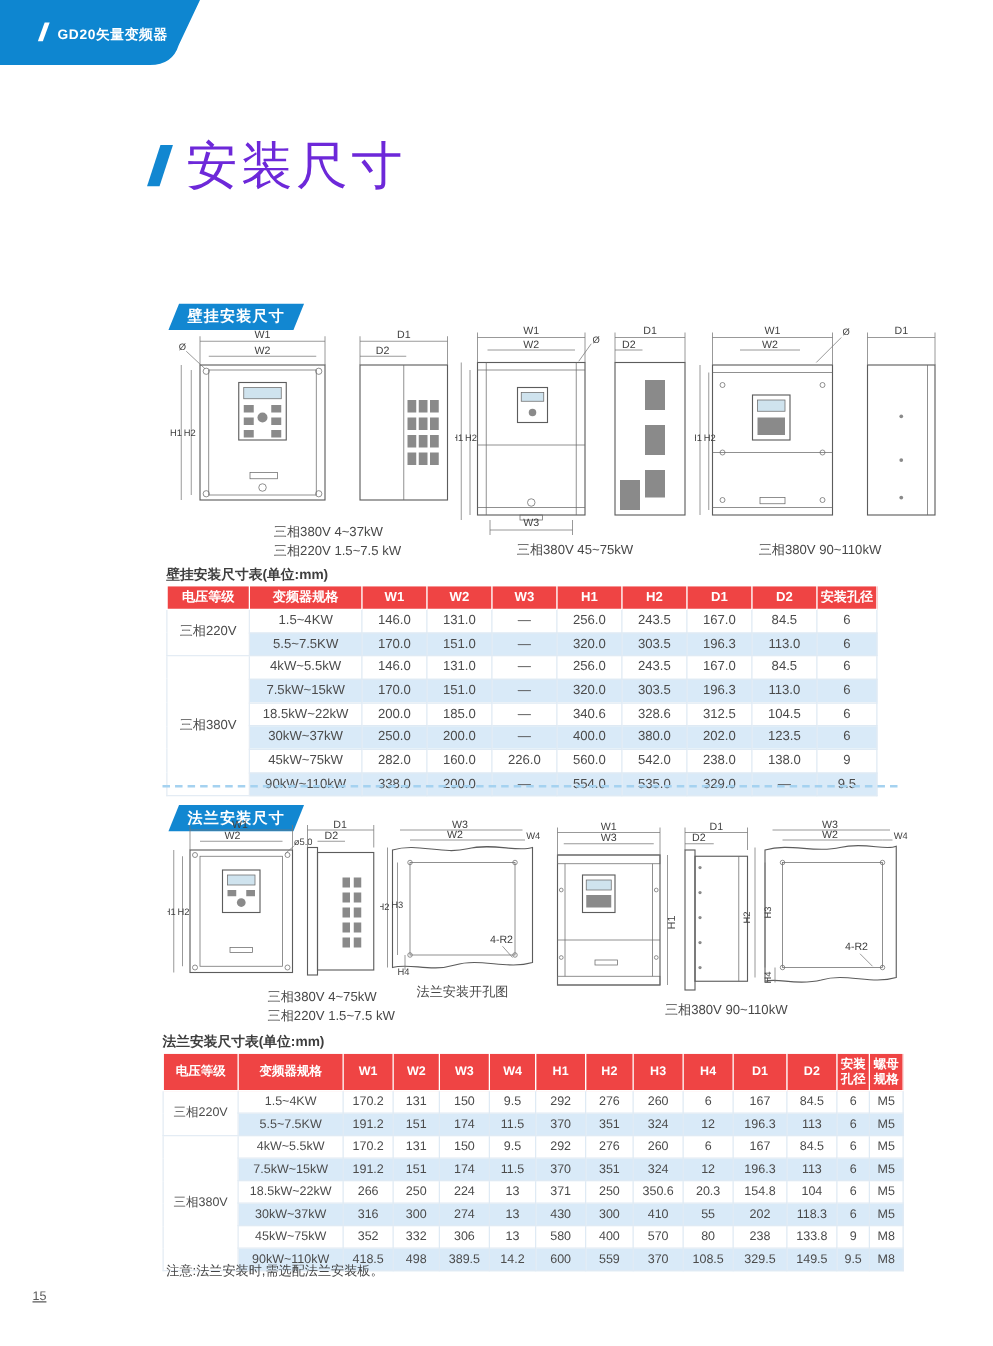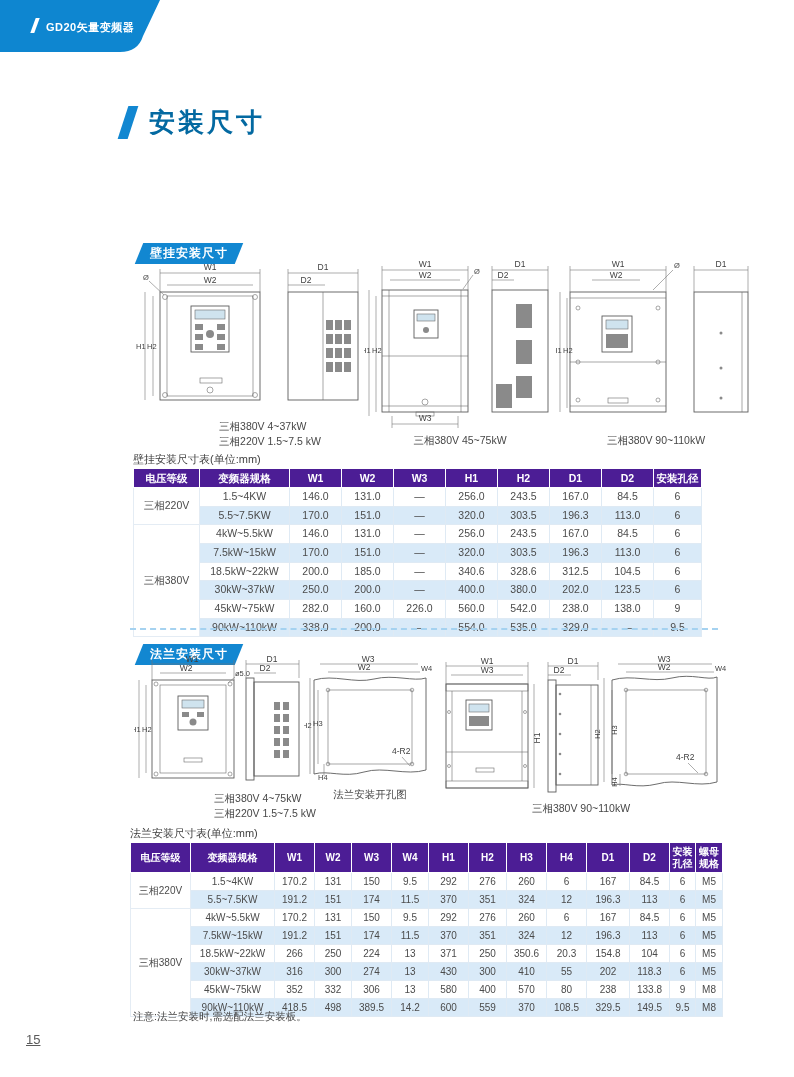--- a/index.html
+++ b/index.html
@@ -7,21 +7,21 @@
         font-family:"Liberation Sans","DejaVu Sans",sans-serif;color:#4a4a4a;padding-left:48px;}
 
   
   .banner{position:absolute;left:0;top:0;width:175px;height:52px;}
   .banner-slash{position:absolute;left:33px;top:18px;width:4px;height:15px;background:#fff;transform:skewX(-20deg);}
   .banner-brand{position:absolute;left:46px;top:20px;font-size:11px;font-weight:bold;color:#fff;letter-spacing:0.5px;}
 
   
   .title-wrap{position:absolute;left:123px;top:105px;display:flex;align-items:center;}
   .title-slash{width:10px;height:33px;background:#1287d1;transform:skewX(-18deg);margin-right:16px;}
-  .page-title{font-size:26px;color:#0369a1;letter-spacing:3px;font-weight:700;}
+  .page-title{font-size:41px;color:#6d28d9;letter-spacing:3px;font-weight:400;}
 
   
   .badge{position:absolute;width:100px;height:21px;background:#1287d1;transform:skewX(-22deg);
          display:flex;align-items:center;justify-content:center;}
   .badge>span{transform:skewX(22deg);color:#fff;font-size:12px;font-weight:bold;letter-spacing:1px;}
   .badge1{left:139px;top:243px;}
   .badge2{left:139px;top:644px;}
 
   
   .draw-row{position:absolute;display:flex;align-items:flex-start;}
@@ -33,39 +33,39 @@
   .shift42{position:relative;left:46px;}
   svg{display:block;}
   svg .o{fill:none;stroke:#5c5c5c;stroke-width:0.9;}
   svg .i{fill:none;stroke:#6b6b6b;stroke-width:0.6;}
   svg .dk{fill:#8a8a8a;stroke:none;}
   svg .dim{stroke:#777;stroke-width:0.6;fill:none;}
   svg text{font-size:8.5px;fill:#3f3f3f;font-family:"Liberation Sans","DejaVu Sans",sans-serif;}
   svg text.sm{font-size:7.5px;}
 
   
-  .tbl-title{position:absolute;font-size:11px;color:#3e3e3e;}
+  .tbl-title{position:absolute;font-size:11px;color:#3e3e3e;font-weight:bold;}
   .tbl1-title{left:133px;top:452px;}
   .tbl2-title{left:130px;top:826px;}
   .tbl-wrap{position:absolute;}
   .tbl1-wrap{left:133px;top:468px;}
   .tbl2-wrap{left:130px;top:842px;}
   table.dim-table{border-collapse:collapse;table-layout:fixed;border:1px solid #cfe2f2;}
   table.t1{font-size:10.5px;}
   table.t2{font-size:10px;}
-  .dim-table th{background:#4c1d95;color:#fff;font-weight:bold;border:1.5px solid #ffffff;
+  .dim-table th{background:#ef4444;color:#fff;font-weight:bold;border:1.5px solid #ffffff;
                 padding:3px 1px;line-height:1.15;font-size:inherit;}
   .dim-table td{border:1px solid #dfeaf4;text-align:center;padding:2px 1px;color:#4b4b4b;background:#fff;line-height:1.3;}
   .dim-table tr.alt td:not(.gcell){background:#d9eaf8;}
   .dim-table td.gcell{background:#fff;border:1px solid #e4ecf4;}
 
   .divider{position:absolute;left:130px;top:628px;width:588px;border-top:2px dashed #a5d2f0;}
 
   .note{position:absolute;left:133px;top:1010px;font-size:10.5px;color:#444;}
-  .page-number{position:absolute;left:26px;top:1032px;font-size:13px;color:#5a5a5a;text-decoration:underline;}
+  .page-number{position:absolute;left:26px;top:1032px;font-size:10px;color:#5a5a5a;text-decoration:underline;}
 </style>
 </head>
 <body>
 
 <div class="page">
 
   <div class="banner">
     <svg width="175" height="52" viewBox="0 0 175 52">
       <path d="M0,0 H160 L143,36 Q138,52 120,52 H0 Z" fill="#0E86D0"></path>
     </svg>

